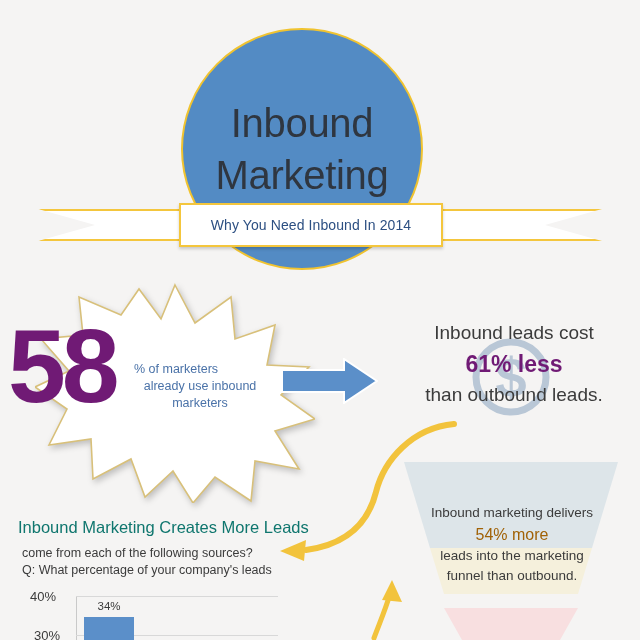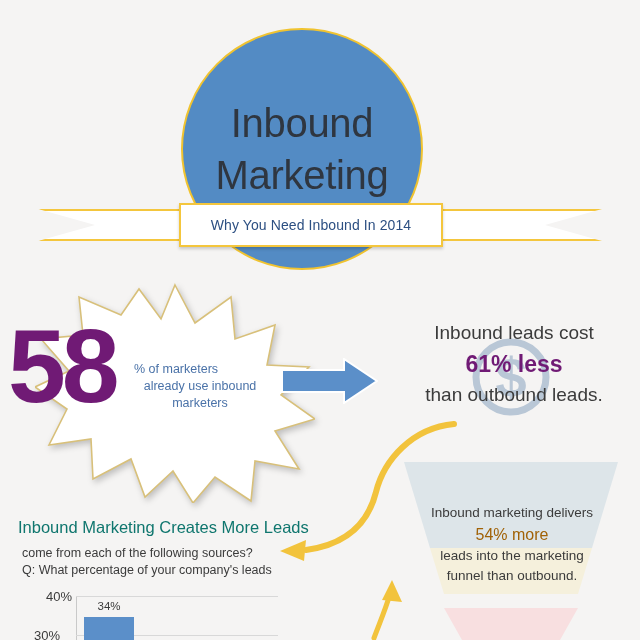--- a/index.html
+++ b/index.html
@@ -365,20 +365,20 @@
     <div>come from each of the following sources?</div>
     <div>Q: What percentage of your company's leads</div>
   </div>
 
   <div class="chart-area">
     <div class="y-axis"></div>
 
     <div class="gridline" style="top:4px;"></div>
     <div class="gridline" style="top:43px;"></div>
 
-    <div class="y-label" style="left:18px; top:-3px;">40%</div>
+    <div class="y-label" style="left:2px; top:-3px;">40%</div>
     <div class="y-label" style="left:6px; top:36px;">30%</div>
 
     <div class="bar" style="left:66px; top:25px; width:50px; height:23px;"></div>
     <div class="bar-label" style="left:66px; top:8px; width:50px;">34%</div>
   </div>
 
 </div>
 
 </body></html>

